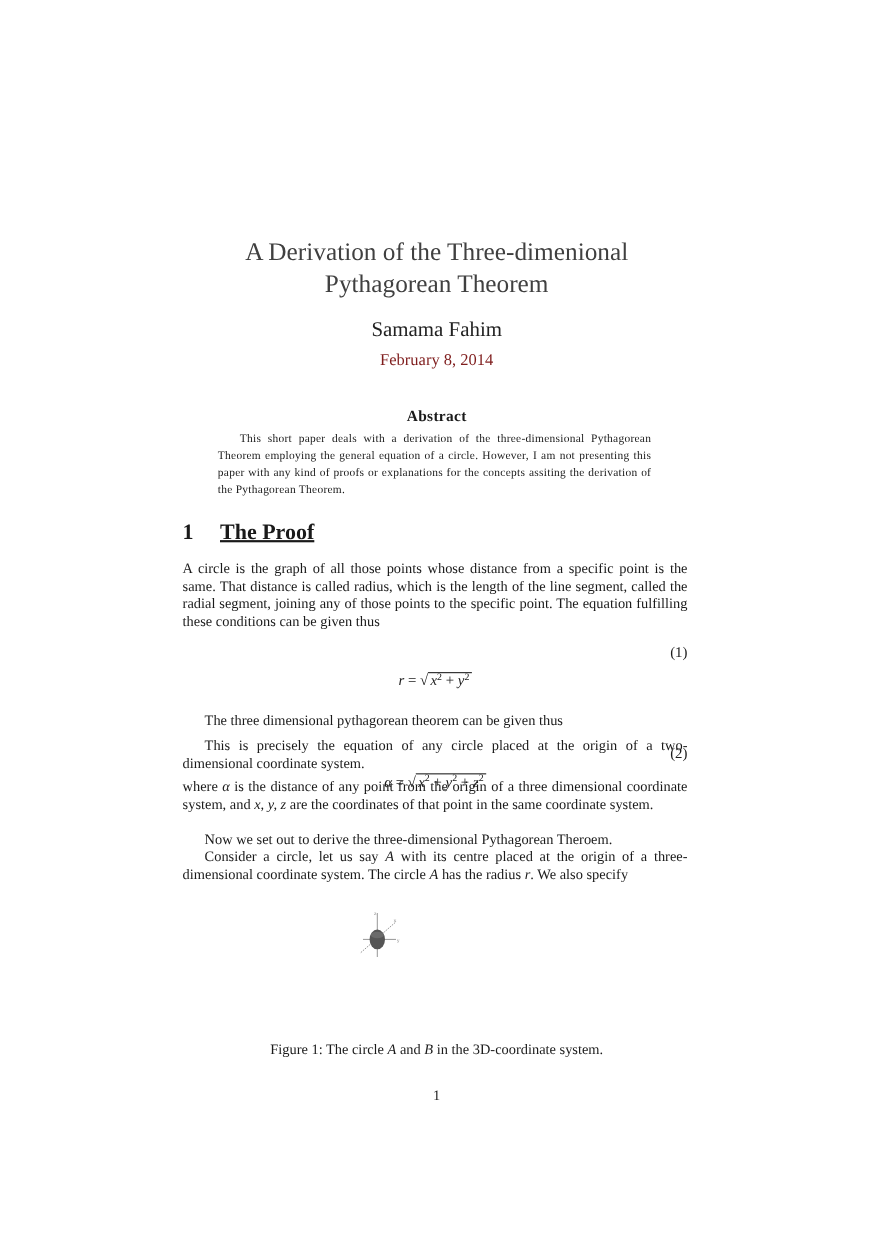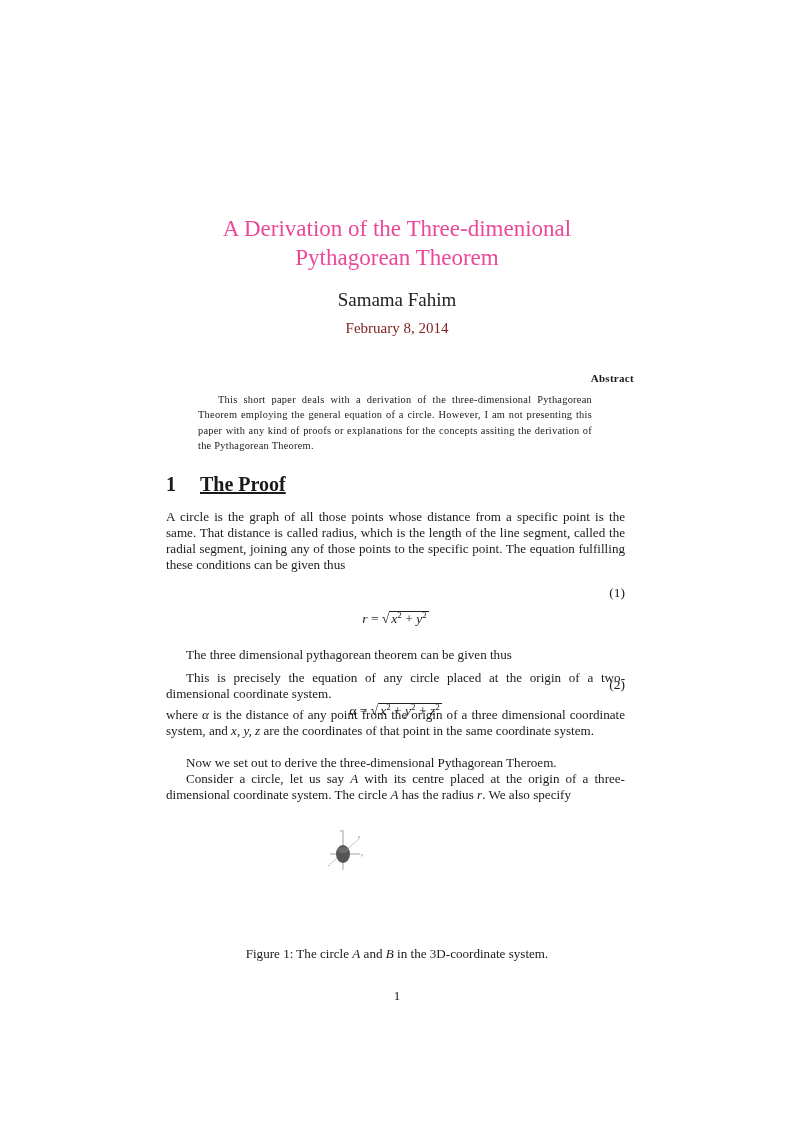--- a/index.html
+++ b/index.html
@@ -1,26 +1,26 @@
 <!DOCTYPE html>
 <html><head>
   <meta charset="utf-8">
   <style>
     html, body { margin: 0; padding: 0; background: #ffffff; }
     body { width: 794px; height: 1123px; position: relative; overflow: hidden;
       font-family: "DejaVu Serif", "Liberation Serif", serif; color: #1a1a1a; }
     .page { position: absolute; left: 0; top: 0; width: 794px; height: 1123px; }
     .title { position: absolute; left: 160px; width: 474px; text-align: center;
-      font-family: "Liberation Serif", serif; font-size: 23px; line-height: 29px; top: 214px; color: #ec4899; }
+      font-family: "Liberation Serif", serif; font-size: 23px; line-height: 29px; top: 214px; color: #404040; }
     .author { position: absolute; left: 160px; width: 474px; text-align: center; top: 289px;
       font-family: "Liberation Serif", serif; font-size: 19px; color: #222; }
     .date { position: absolute; left: 160px; width: 474px; text-align: center; top: 320px;
       font-family: "Liberation Serif", serif; font-size: 15px; color: #7f1d1d; }
-    .abstract-title { position: absolute; left: 160px; width: 474px; text-align: right; top: 372px;
-      font-family: "Liberation Serif", serif; font-weight: bold; font-size: 11px; letter-spacing: 0.3px; }
+    .abstract-title { position: absolute; left: 160px; width: 474px; text-align: center; top: 372px;
+      font-family: "Liberation Serif", serif; font-weight: bold; font-size: 14px; letter-spacing: 0.3px; }
     .abstract-body { position: absolute; left: 198px; width: 394px; top: 392px;
       font-family: "Liberation Serif", serif; font-size: 10.4px; line-height: 15.4px; text-align: justify;
       text-indent: 20px; letter-spacing: 0.25px; }
     .section { position: absolute; left: 166px; top: 473px; font-family: "Liberation Serif", serif;
       font-weight: bold; font-size: 20px; text-decoration: underline; }
     .section .num { display: inline-block; width: 34px; }
     .para { position: absolute; left: 166px; width: 459px; font-family: "Liberation Serif", serif;
       font-size: 13.1px; line-height: 16px; text-align: justify; }
     .indent { text-indent: 20px; }
     .eq { position: absolute; left: 166px; width: 459px; height: 20px; font-family: "Liberation Serif", serif; font-size: 13.5px; }

